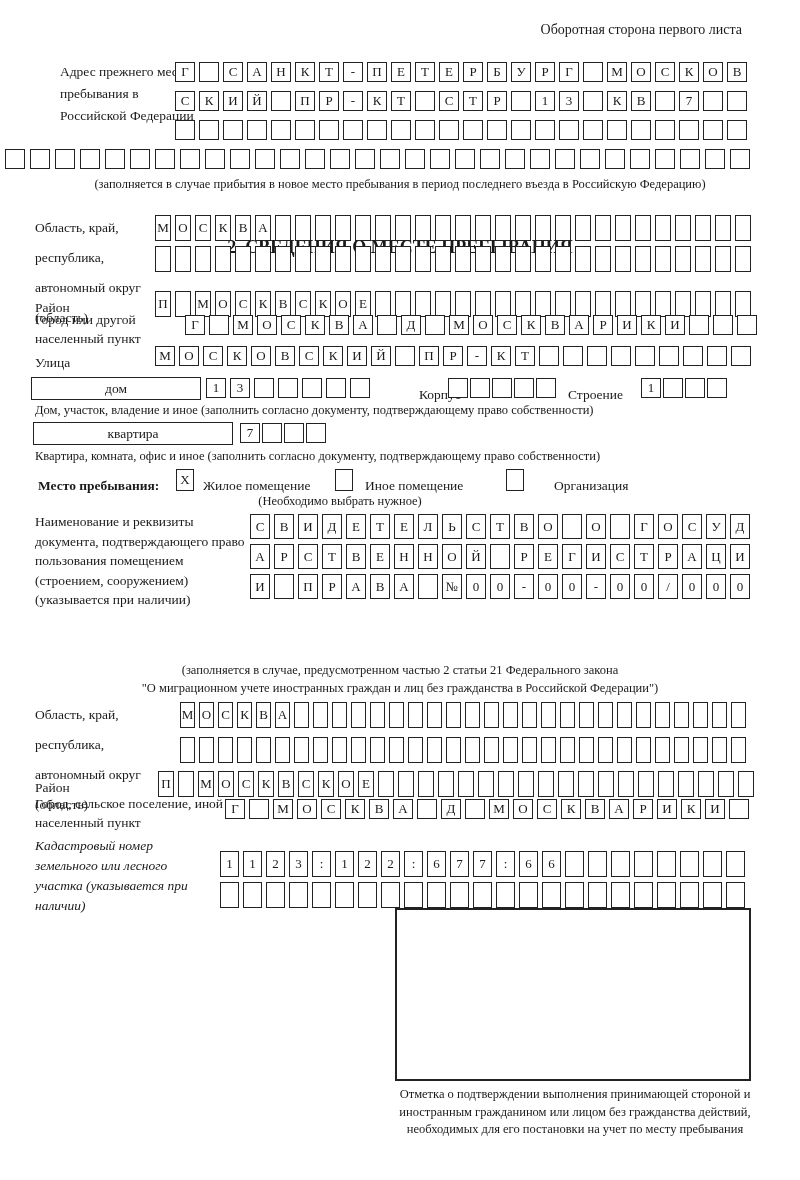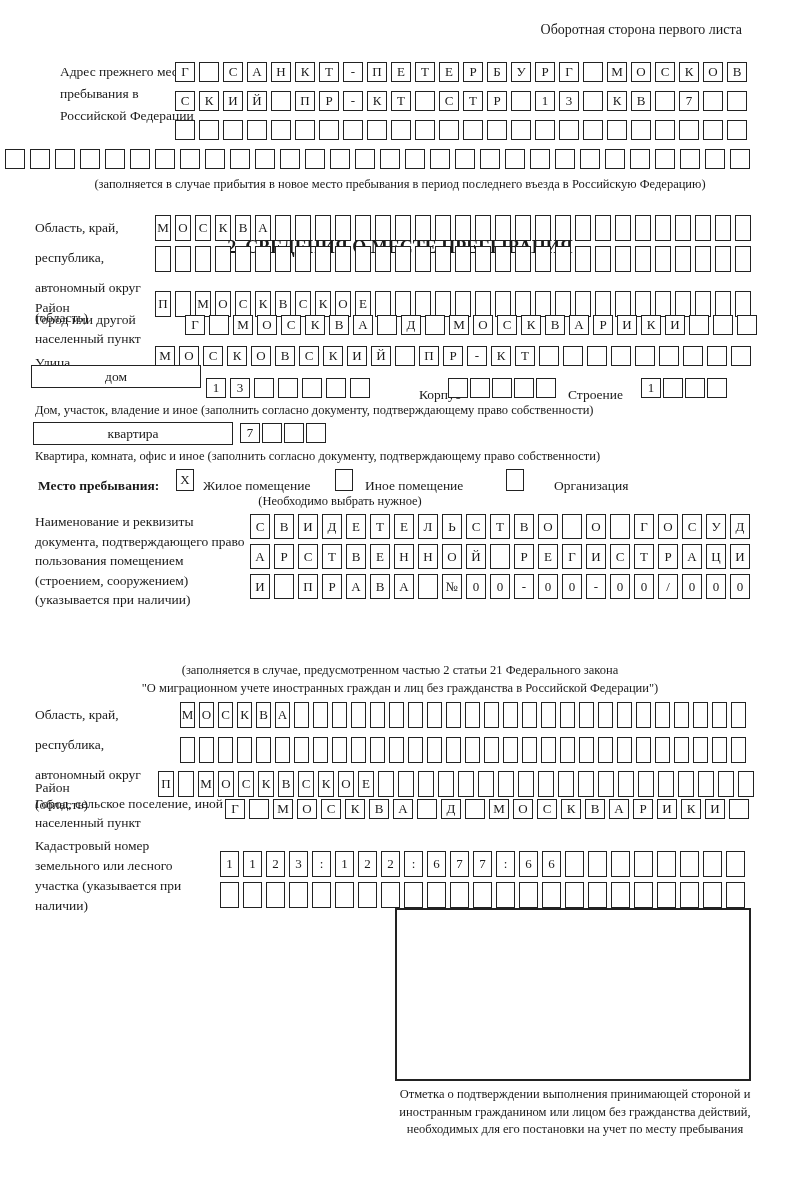--- a/index.html
+++ b/index.html
@@ -297,21 +297,21 @@
       <span class="cell ca"></span>
       <span class="cell ca"></span>
       <span class="cell ca"></span>
       <span class="cell ca"></span>
       <span class="cell ca"></span>
       <span class="cell ca"></span>
       <span class="cell ca"></span>
       <span class="cell ca"></span>
     </div>
 
-  <div class="labelbox abs" style="top:365px;left:31px;width:170px;height:23px;">дом</div>
+  <div class="labelbox abs" style="top:377px;left:31px;width:170px;height:23px;">дом</div>
   <div class="row g4" style="top:378px;left:206px;">
       <span class="cell ca">1</span>
       <span class="cell ca">3</span>
       <span class="cell ca"></span>
       <span class="cell ca"></span>
       <span class="cell ca"></span>
       <span class="cell ca"></span>
       <span class="cell ca"></span>
     </div>
   <div class="abs lbl" style="top:380px;left:419px;">Корпус</div>
@@ -542,21 +542,21 @@
       <span class="cell ca">К</span>
       <span class="cell ca">В</span>
       <span class="cell ca">А</span>
       <span class="cell ca">Р</span>
       <span class="cell ca">И</span>
       <span class="cell ca">К</span>
       <span class="cell ca">И</span>
       <span class="cell ca"></span>
     </div>
 
-  <div class="abs lbl" style="top:836px;left:35px;width:182px;line-height:20px;">Кадастровый номер земельного или лесного участка (указывается при наличии)</div>
+  <div class="abs lbl" style="top:836px;left:35px;width:182px;line-height:20px;font-style:italic;">Кадастровый номер земельного или лесного участка (указывается при наличии)</div>
   <div class="row g4" style="top:851px;left:220px;">
       <span class="cell cd">1</span>
       <span class="cell cd">1</span>
       <span class="cell cd">2</span>
       <span class="cell cd">3</span>
       <span class="cell cd">:</span>
       <span class="cell cd">1</span>
       <span class="cell cd">2</span>
       <span class="cell cd">2</span>
       <span class="cell cd">:</span>

